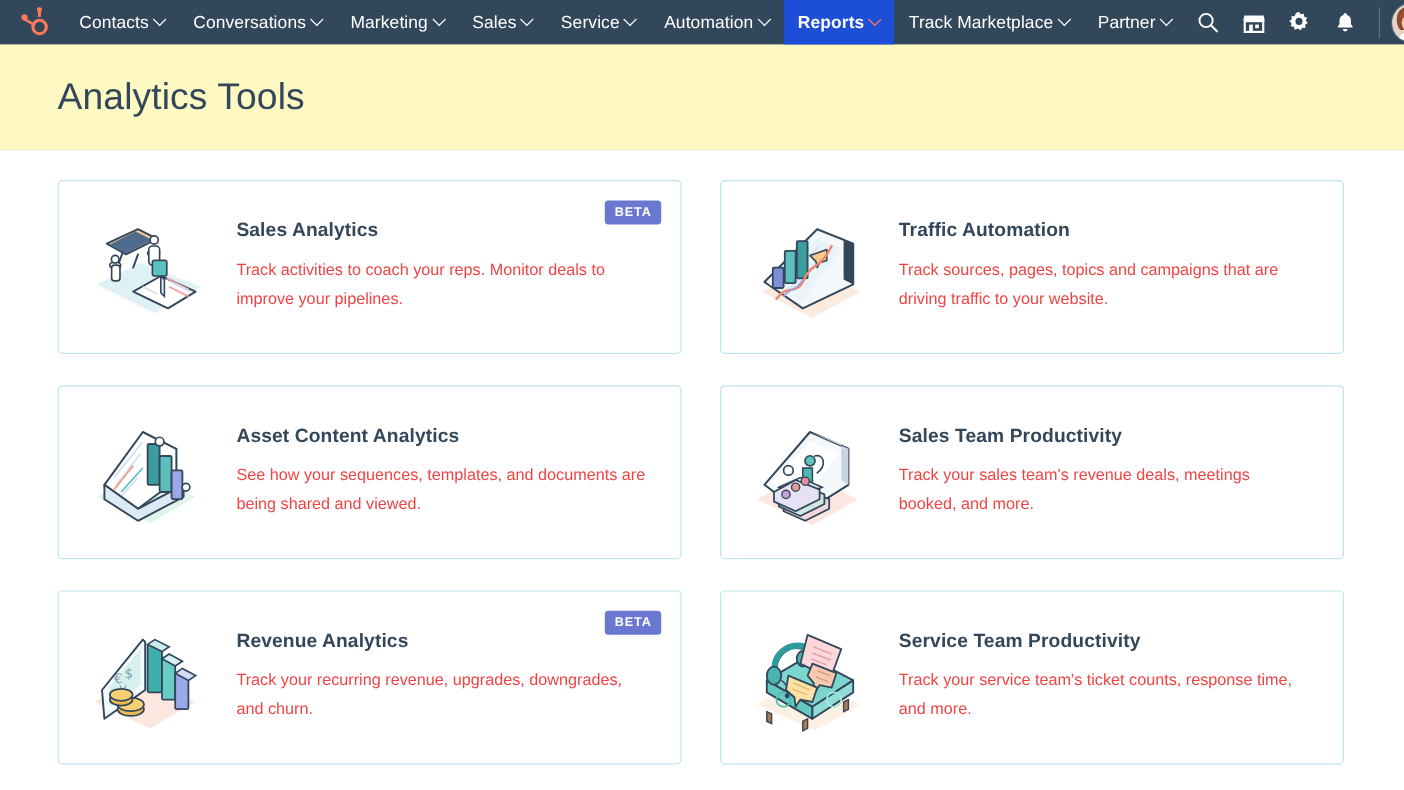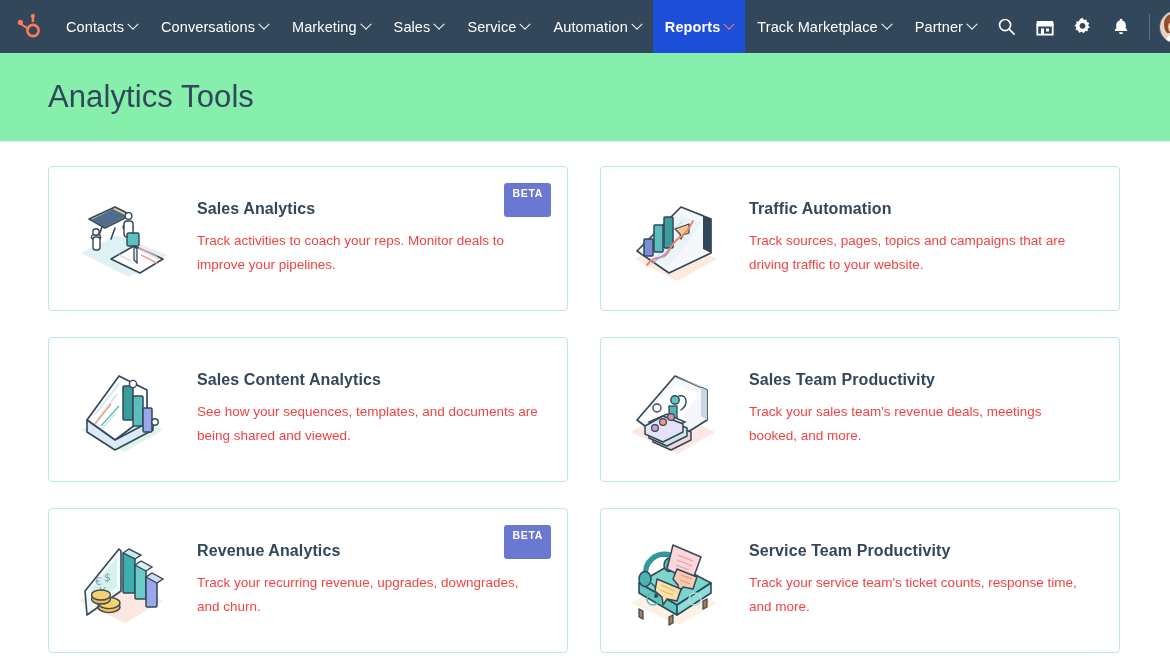--- a/index.html
+++ b/index.html
@@ -6,21 +6,21 @@
   * { box-sizing: border-box; margin: 0; padding: 0; }
   html, body {
     width: 1170px; height: 658px;
     font-family: "Liberation Sans", sans-serif;
     background: #ffffff;
     overflow: hidden;
   }
 
   
   .navbar {
-    height: 53px;
+    height: 37px;
     background: #33475B;
     display: flex;
     align-items: stretch;
     position: relative;
   }
   .nav-logo {
     width: 54px;
     display: flex; align-items: center; justify-content: center;
     flex: 0 0 auto;
     cursor: pointer;
@@ -61,21 +61,21 @@
   }
   .avatar {
     width: 34px; height: 34px; border-radius: 50%;
     overflow: hidden; cursor: pointer; flex: 0 0 auto;
     border: 1px solid #4c6178;
   }
 
   
   .page-header {
     height: 89px;
-    background: #86efac;
+    background: #fef9c3;
     display: flex; align-items: center;
     padding-left: 48px;
     border-bottom: 1px solid #EAF0F6;
   }
   .page-title {
     font-size: 31px;
     font-weight: 300;
     color: #33475B;
     letter-spacing: .1px;
   }
@@ -124,21 +124,21 @@
   }
   .card.wide .card-desc { max-width: 420px; }
   .badge {
     position: absolute;
     top: 16px; right: 16px;
     background: #6A78D1;
     color: #ffffff;
     font-size: 10.5px;
     font-weight: bold;
     letter-spacing: .7px;
-    padding: 4px 8px 18px 8px;
+    padding: 4px 8px 4px 8px;
     border-radius: 3px;
   }
 </style>
 </head>
 <body>
 
 <div class="navbar">
 
   <div class="nav-logo">
     <svg width="26" height="26" viewBox="0 0 26 26">
@@ -304,21 +304,21 @@
           <path d="M28 68 L44 50" stroke="#D5E2ED" stroke-width="1.5"></path>
           <path d="M16 56 L44 76 L82 56 L82 66 L44 86 L16 68 Z" fill="#DCEAF5" stroke="#33475B" stroke-width="1.6" stroke-linejoin="round"></path>
           <rect x="52" y="22" width="10" height="34" rx="1.2" fill="#3A9C9C" stroke="#33475B" stroke-width="1.5"></rect>
           <rect x="62" y="32" width="10" height="30" rx="1.2" fill="#5DBFBD" stroke="#33475B" stroke-width="1.5"></rect>
           <rect x="72" y="44" width="9" height="24" rx="1.2" fill="#9AA7E8" stroke="#33475B" stroke-width="1.5"></rect>
           <circle cx="62" cy="20" r="3.6" fill="#ffffff" stroke="#33475B" stroke-width="1.4"></circle>
           <circle cx="84" cy="58" r="3.2" fill="#ffffff" stroke="#33475B" stroke-width="1.4"></circle>
         </svg>
       </div>
       <div class="card-body">
-        <div class="card-title">Sales Content Analytics</div>
+        <div class="card-title">Asset Content Analytics</div>
         <div class="card-desc">See how your sequences, templates, and documents are being shared and viewed.</div>
       </div>
     </div>
 
     <div class="card wide">
       <div class="card-illus">
         <svg width="104" height="92" viewBox="0 0 104 92">
           <path d="M8 68 L46 46 L92 68 L54 90 Z" fill="#FCE7E2"></path>
           <path d="M14 56 L52 12 L84 26 L84 56 L46 80 Z" fill="#F5F8FB" stroke="#33475B" stroke-width="1.7" stroke-linejoin="round"></path>
           <path d="M52 12 L84 26 L84 56 L78 52 L78 22 Z" fill="#C7D5E2"></path>

